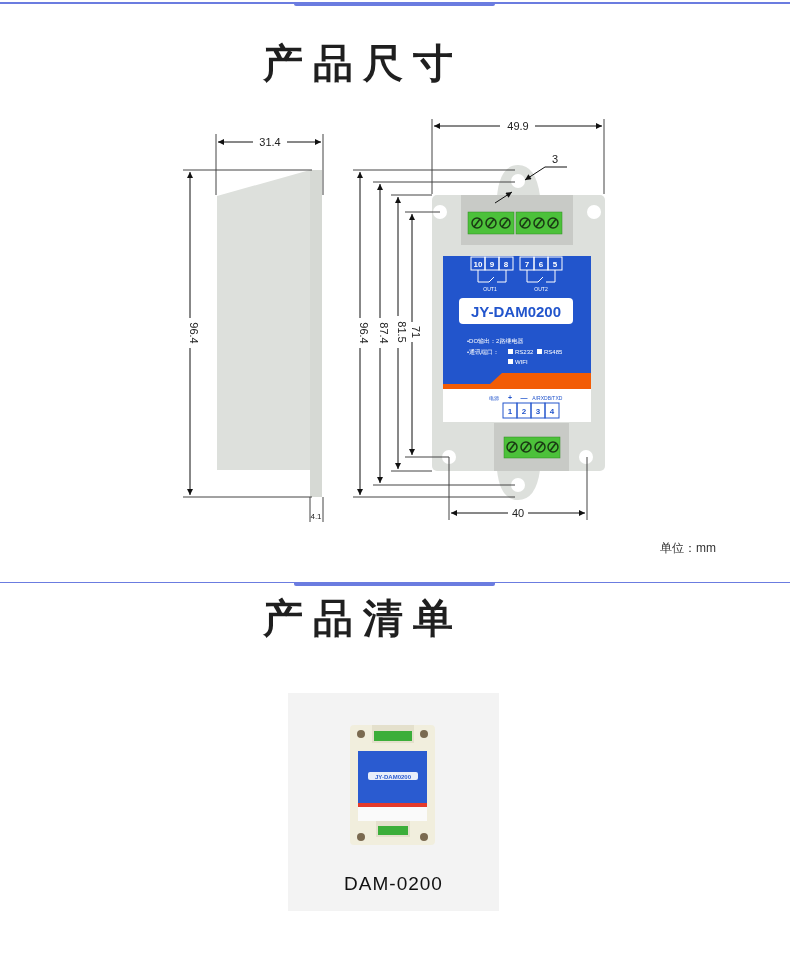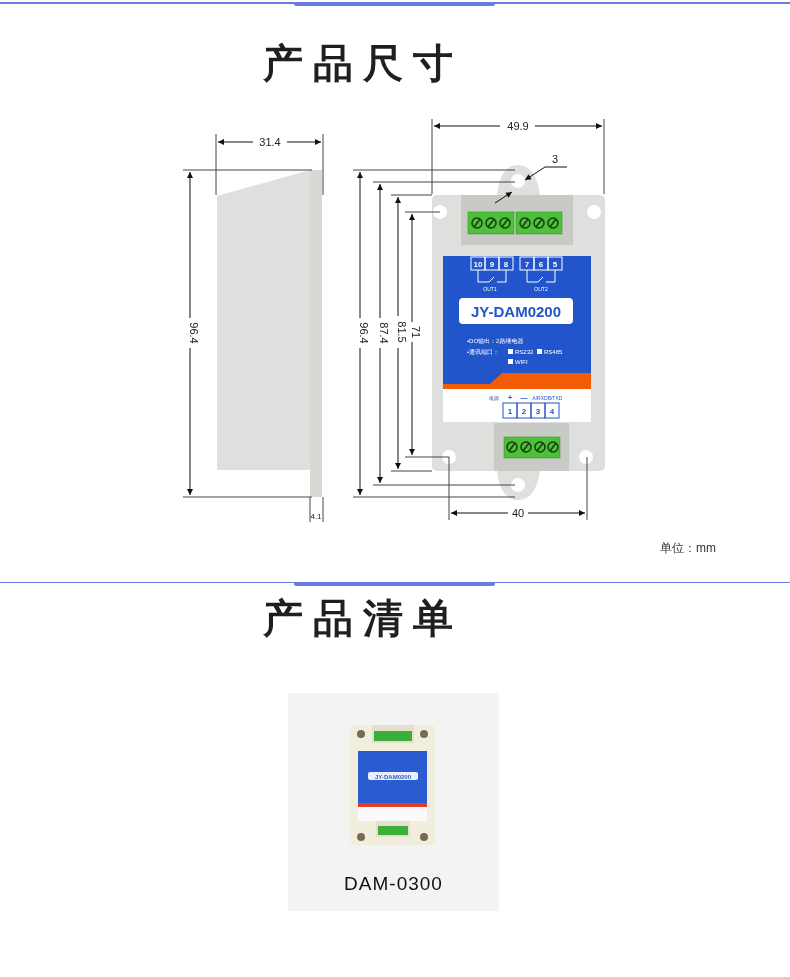--- a/index.html
+++ b/index.html
@@ -204,14 +204,14 @@
     <rect x="84" y="32" width="42" height="18" fill="#e4e0cc"></rect>
     <rect x="86" y="38" width="38" height="10" fill="#3cae3a"></rect>
     <rect x="70" y="58" width="69" height="56" fill="#2a5bd0"></rect>
     <rect x="70" y="110" width="69" height="4" fill="#e43a2a"></rect>
     <rect x="80" y="79" width="50" height="8" rx="2" fill="#e8eefa"></rect>
     <text x="105" y="86" font-size="6" fill="#2a5bd0" text-anchor="middle" font-weight="bold">JY-DAM0200</text>
     <rect x="70" y="114" width="69" height="14" fill="#fafafa"></rect>
     <rect x="88" y="128" width="34" height="16" fill="#e4e0cc"></rect>
     <rect x="90" y="133" width="30" height="9" fill="#3cae3a"></rect>
   </svg>
-  <div class="card-label">DAM-0300</div>
+  <div class="card-label">DAM-0200</div>
 </div>
 
 </body></html>

